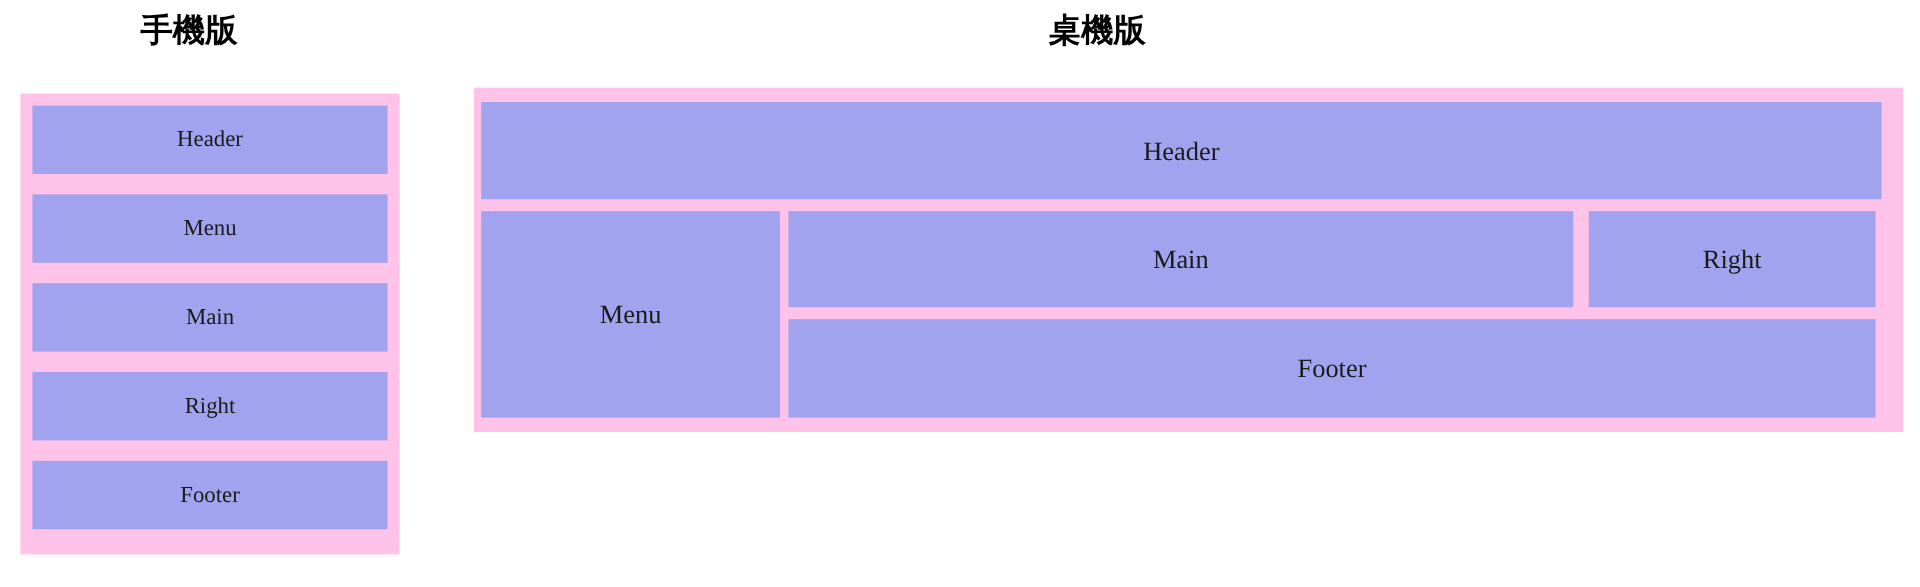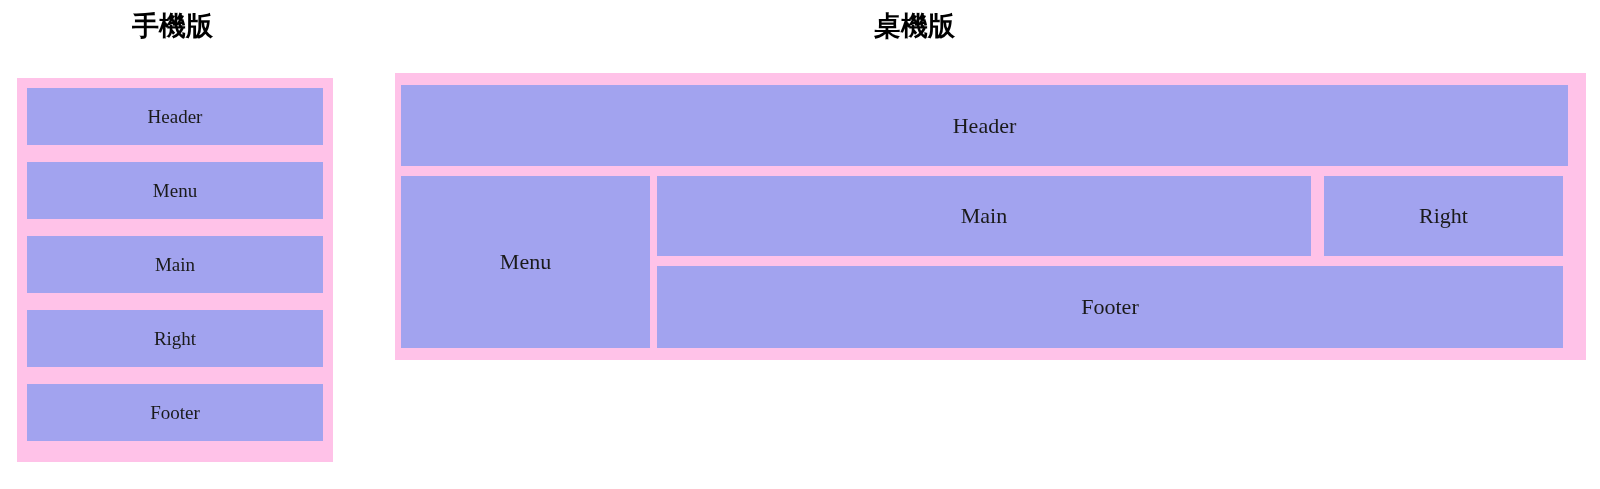--- a/index.html
+++ b/index.html
@@ -18,21 +18,21 @@
   
   .section-title {
     position: absolute;
     font-family: "DejaVu Sans", sans-serif;
     font-weight: bold;
     font-size: 27px;
     color: #000000;
     white-space: nowrap;
     line-height: 1;
   }
-  #mobile-title { left: 132px; top: 12px; }
+  #mobile-title { left: 117px; top: 12px; }
   #desktop-title { left: 874px; top: 12px; }
 
   
   .wire-container {
     position: absolute;
     box-sizing: border-box;
     background: var(--frame-color, #ffc2e8);
   }
   .wire-box {
     position: absolute;

